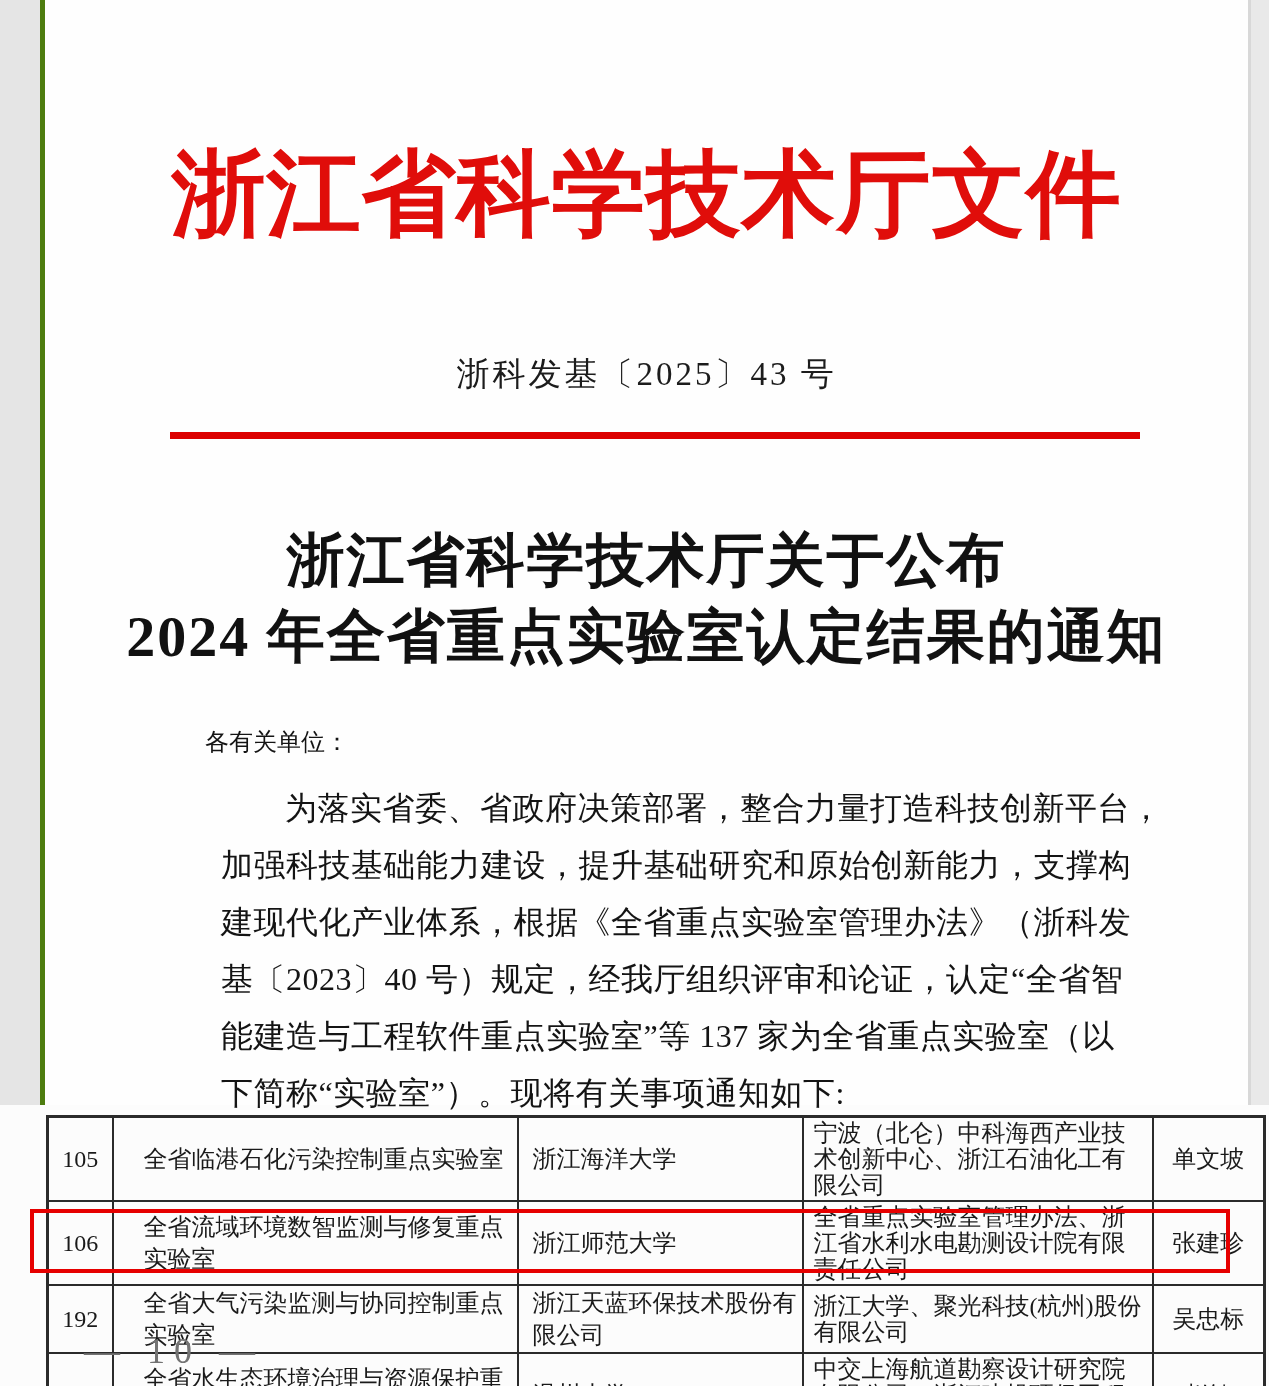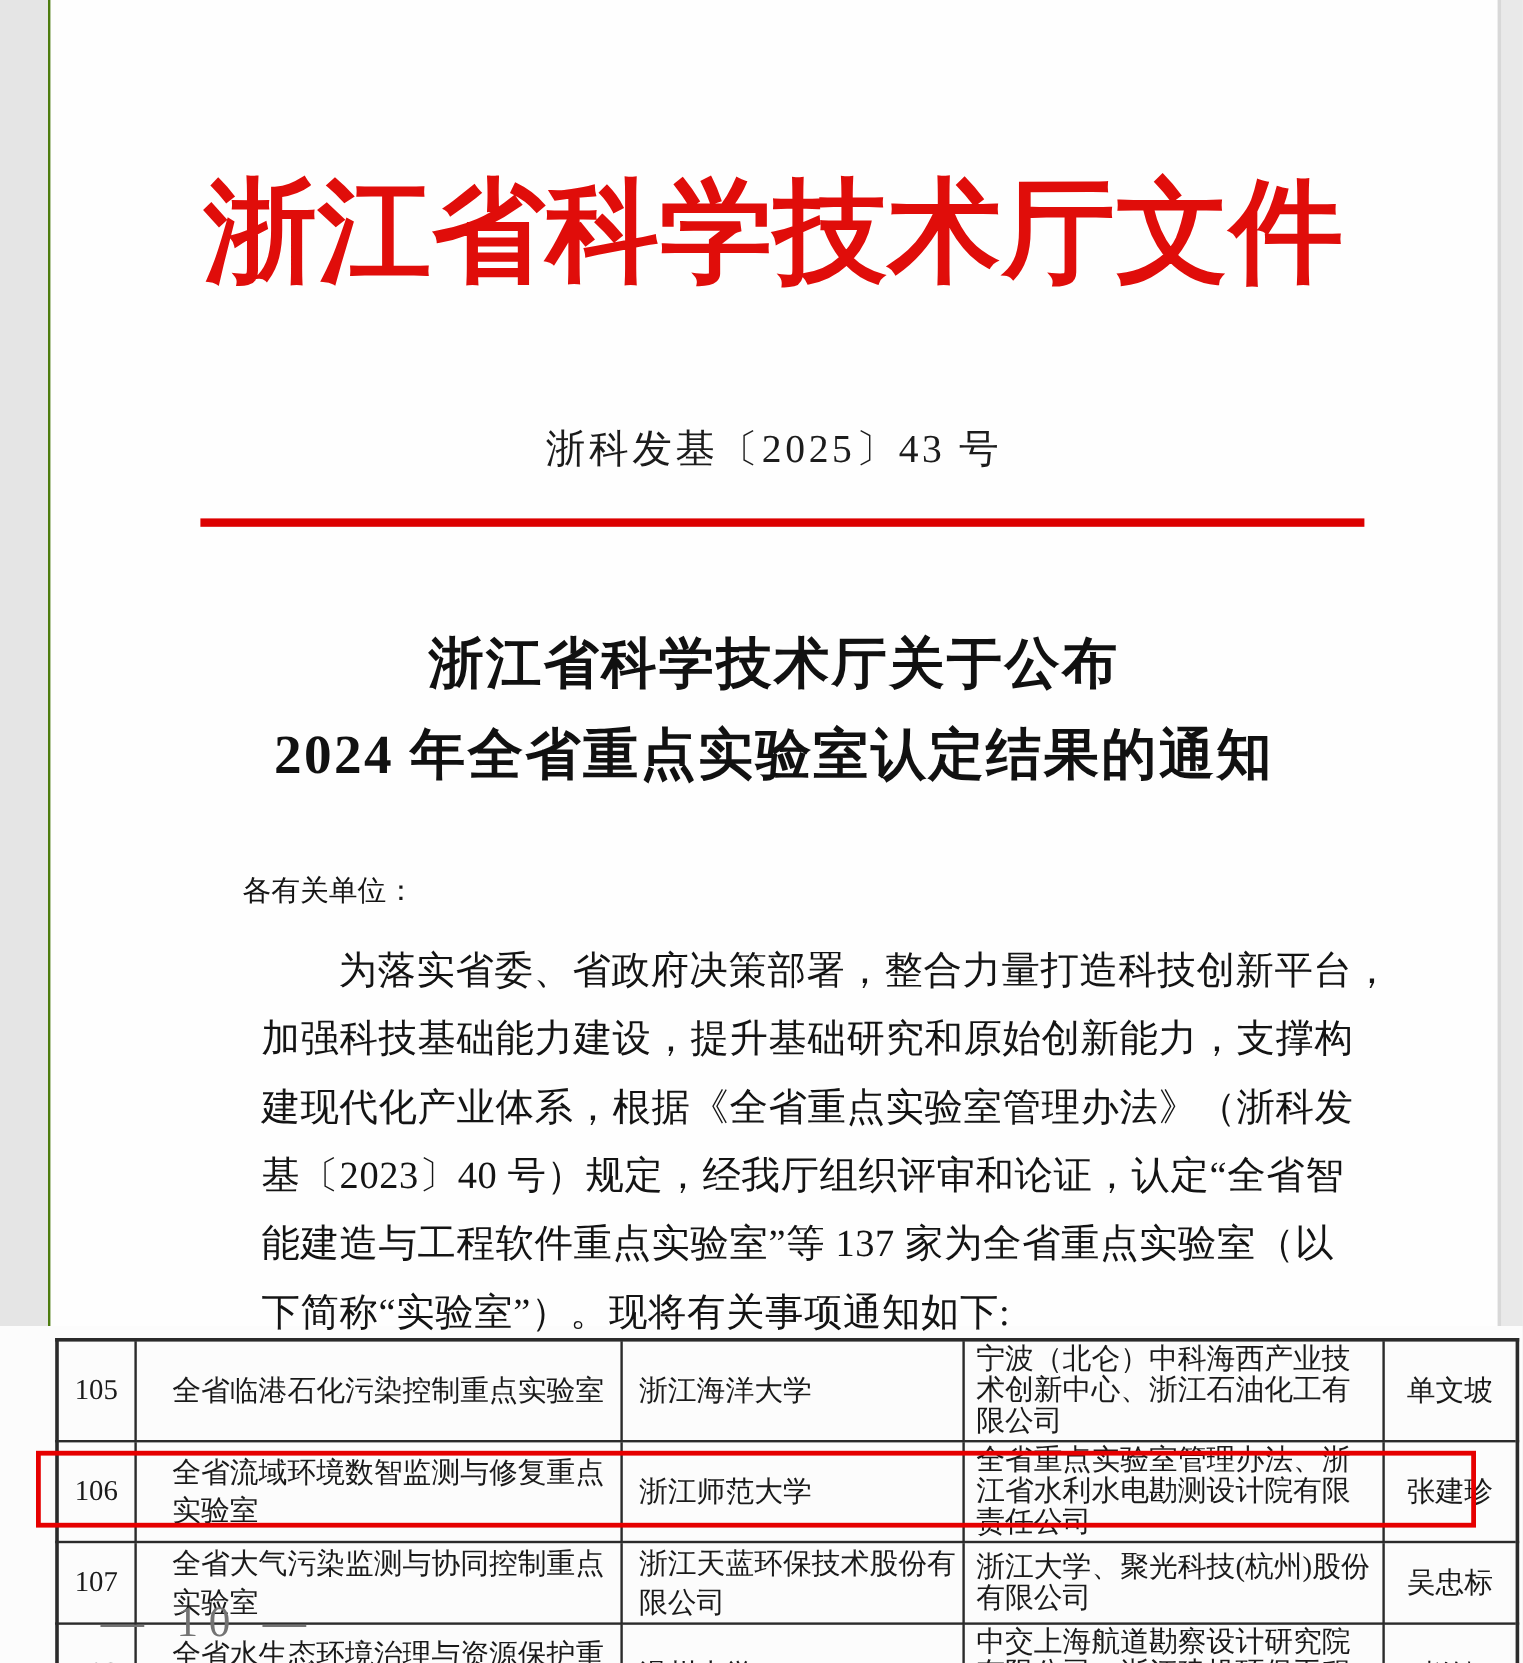--- a/index.html
+++ b/index.html
@@ -11,38 +11,38 @@
   }
   
   .strip { position:absolute; top:0; background:#e5e5e5; }
   .strip.left  { left:0; width:40px;  height:1108px; border-bottom:1px solid #cfcfcf; }
   .strip.right { left:1251px; width:18px; height:1110px; background:#e9e9e9; }
 
   
   .top-page {
     position:absolute; left:40px; top:0; width:1211px; height:1105px;
     background:#fefefe; box-sizing:border-box;
-    border-left:2px solid #4d7c0f; border-right:3px solid #d8d8d8;
+    border-left:5px solid #4d7c0f; border-right:3px solid #d8d8d8;
   }
   .agency-header {
     position:absolute; left:0; right:0; top:138px;
     text-align:center; font-size:94px; line-height:1.2; font-weight:bold;
     color:#e00d0a; letter-spacing:1px; white-space:nowrap;
   }
   .doc-number {
     position:absolute; left:0; right:0; top:352px;
     text-align:center; font-size:33px; letter-spacing:3px; color:#1c1c1c;
   }
   .red-rule {
     position:absolute; left:125px; top:432px; width:970px; height:7px;
     background:#dc0000;
   }
   .notice-title {
     position:absolute; left:0; right:0;
-    text-align:center; font-size:46px; font-weight:bold;
+    text-align:center; font-size:58px; font-weight:bold;
     letter-spacing:2px; color:#111; white-space:nowrap;
   }
   .notice-title.l1 { top:522px; }
   .notice-title.l2 { top:598px; }
   .salutation {
     position:absolute; left:160px; top:726px;
     font-size:24px; color:#141414;
   }
   .body-text { position:absolute; left:176px; top:786px; width:975px; }
   .body-line {
@@ -99,21 +99,21 @@
           <td class="c-director">单文坡</td>
         </tr>
         <tr>
           <td class="c-no">106</td>
           <td class="c-lab">全省流域环境数智监测与修复重点实验室</td>
           <td class="c-host">浙江师范大学</td>
           <td class="c-partners">全省重点实验室管理办法、浙江省水利水电勘测设计院有限责任公司</td>
           <td class="c-director">张建珍</td>
         </tr>
         <tr>
-          <td class="c-no">107</td>
+          <td class="c-no">192</td>
           <td class="c-lab">全省大气污染监测与协同控制重点实验室</td>
           <td class="c-host">浙江天蓝环保技术股份有限公司</td>
           <td class="c-partners">浙江大学、聚光科技(杭州)股份有限公司</td>
           <td class="c-director">吴忠标</td>
         </tr>
         <tr>
           <td class="c-no">108</td>
           <td class="c-lab">全省水生态环境治理与资源保护重点实验室</td>
           <td class="c-host">温州大学</td>
           <td class="c-partners">中交上海航道勘察设计研究院有限公司、浙江建投环保工程有限公司</td>

